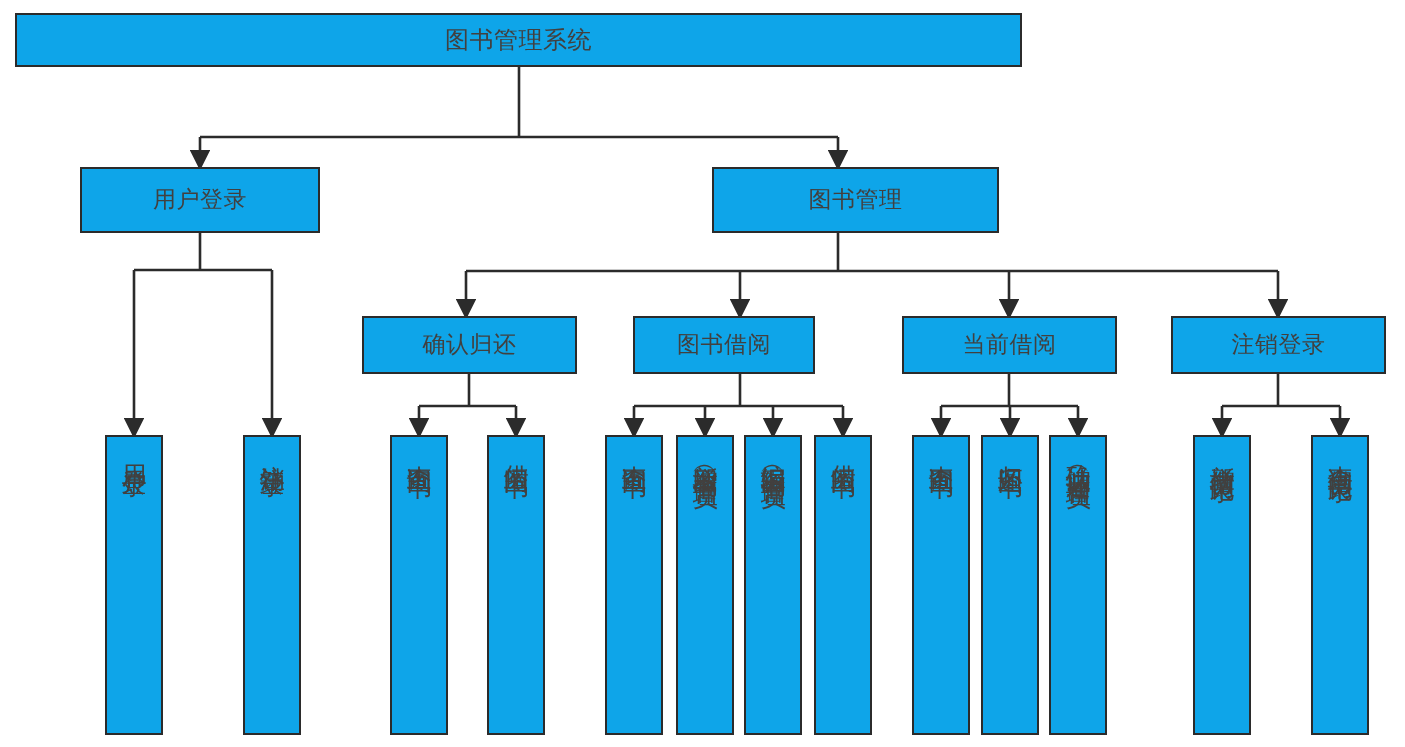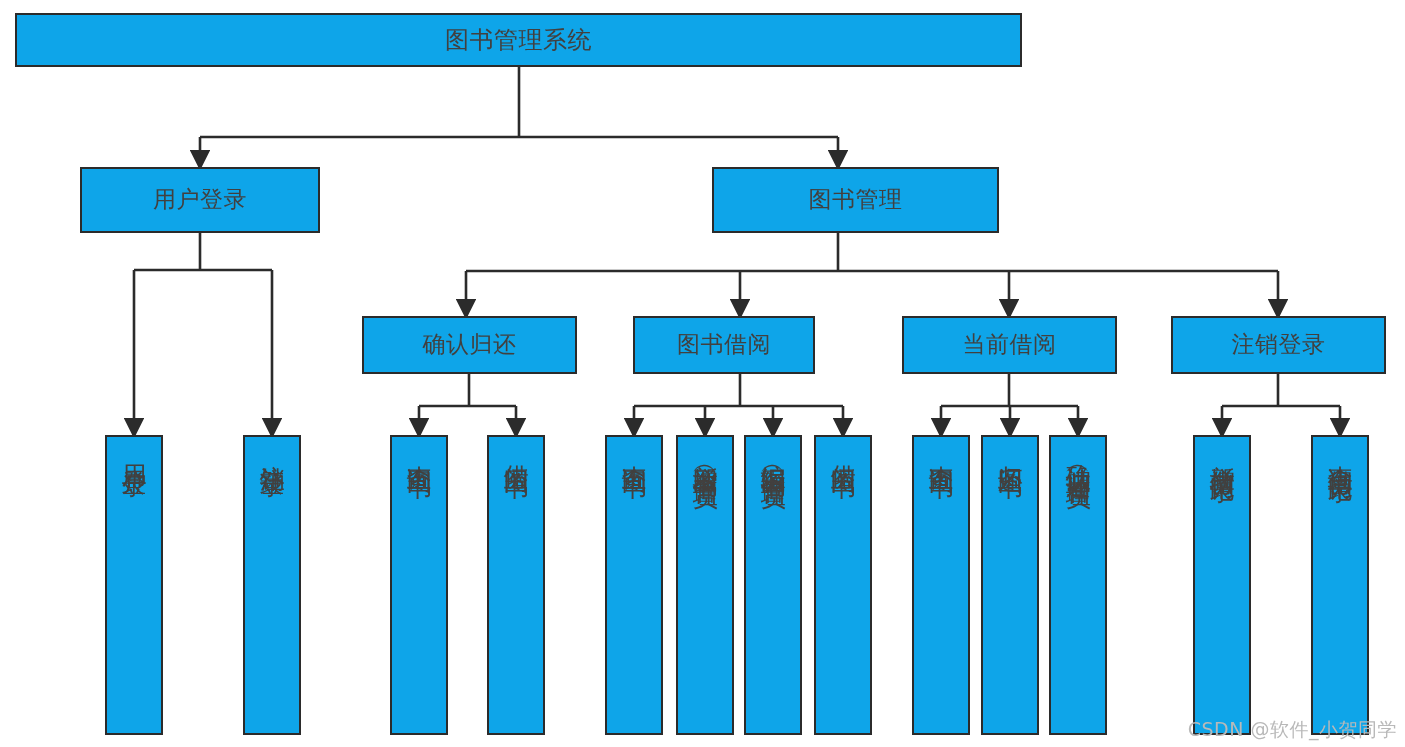--- a/index.html
+++ b/index.html
@@ -188,15 +188,14 @@
     <span class="label">确认归还（管理员）</span>
   </div>
 
   <div class="node leaf" style="left:1193px; top:435px; width:58px; height:300px;">
     <span class="label">新增借阅记录</span>
   </div>
   <div class="node leaf" style="left:1311px; top:435px; width:58px; height:300px;">
     <span class="label">查询借阅记录</span>
   </div>
 
-  <div id="watermark">CSDN @软件_小贺同学</div>
 
 </div>
 
 </body></html>

